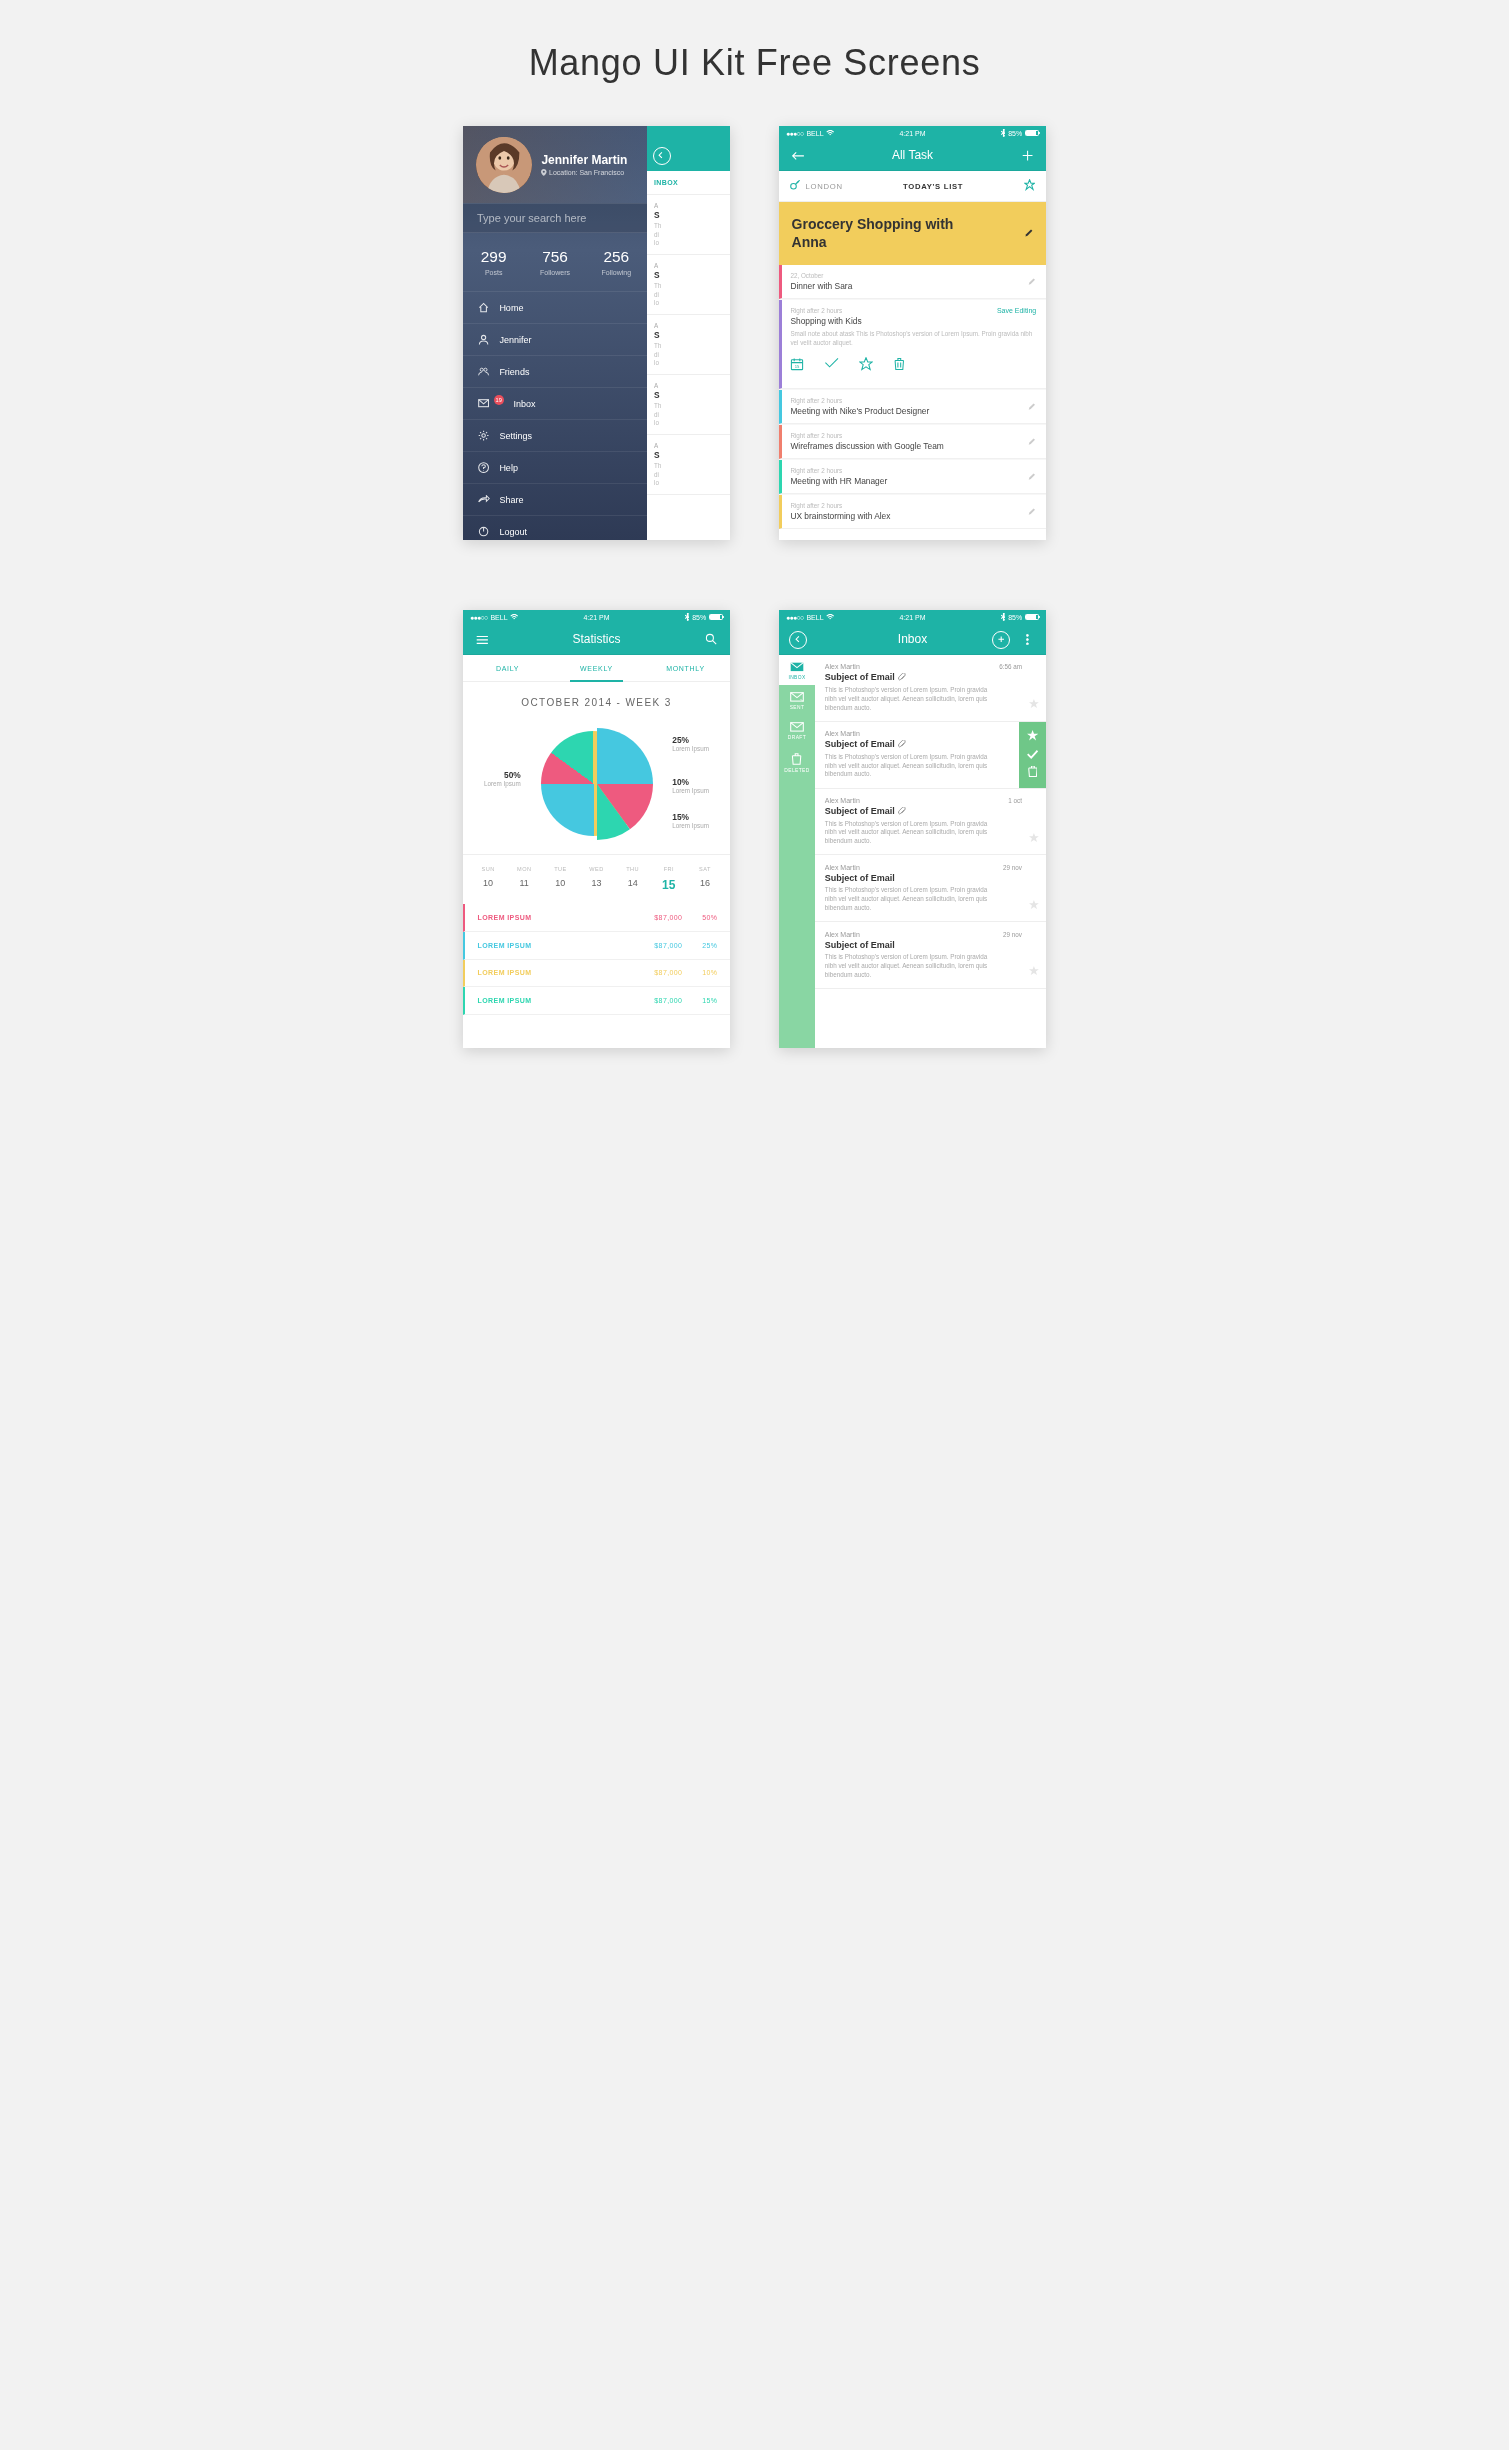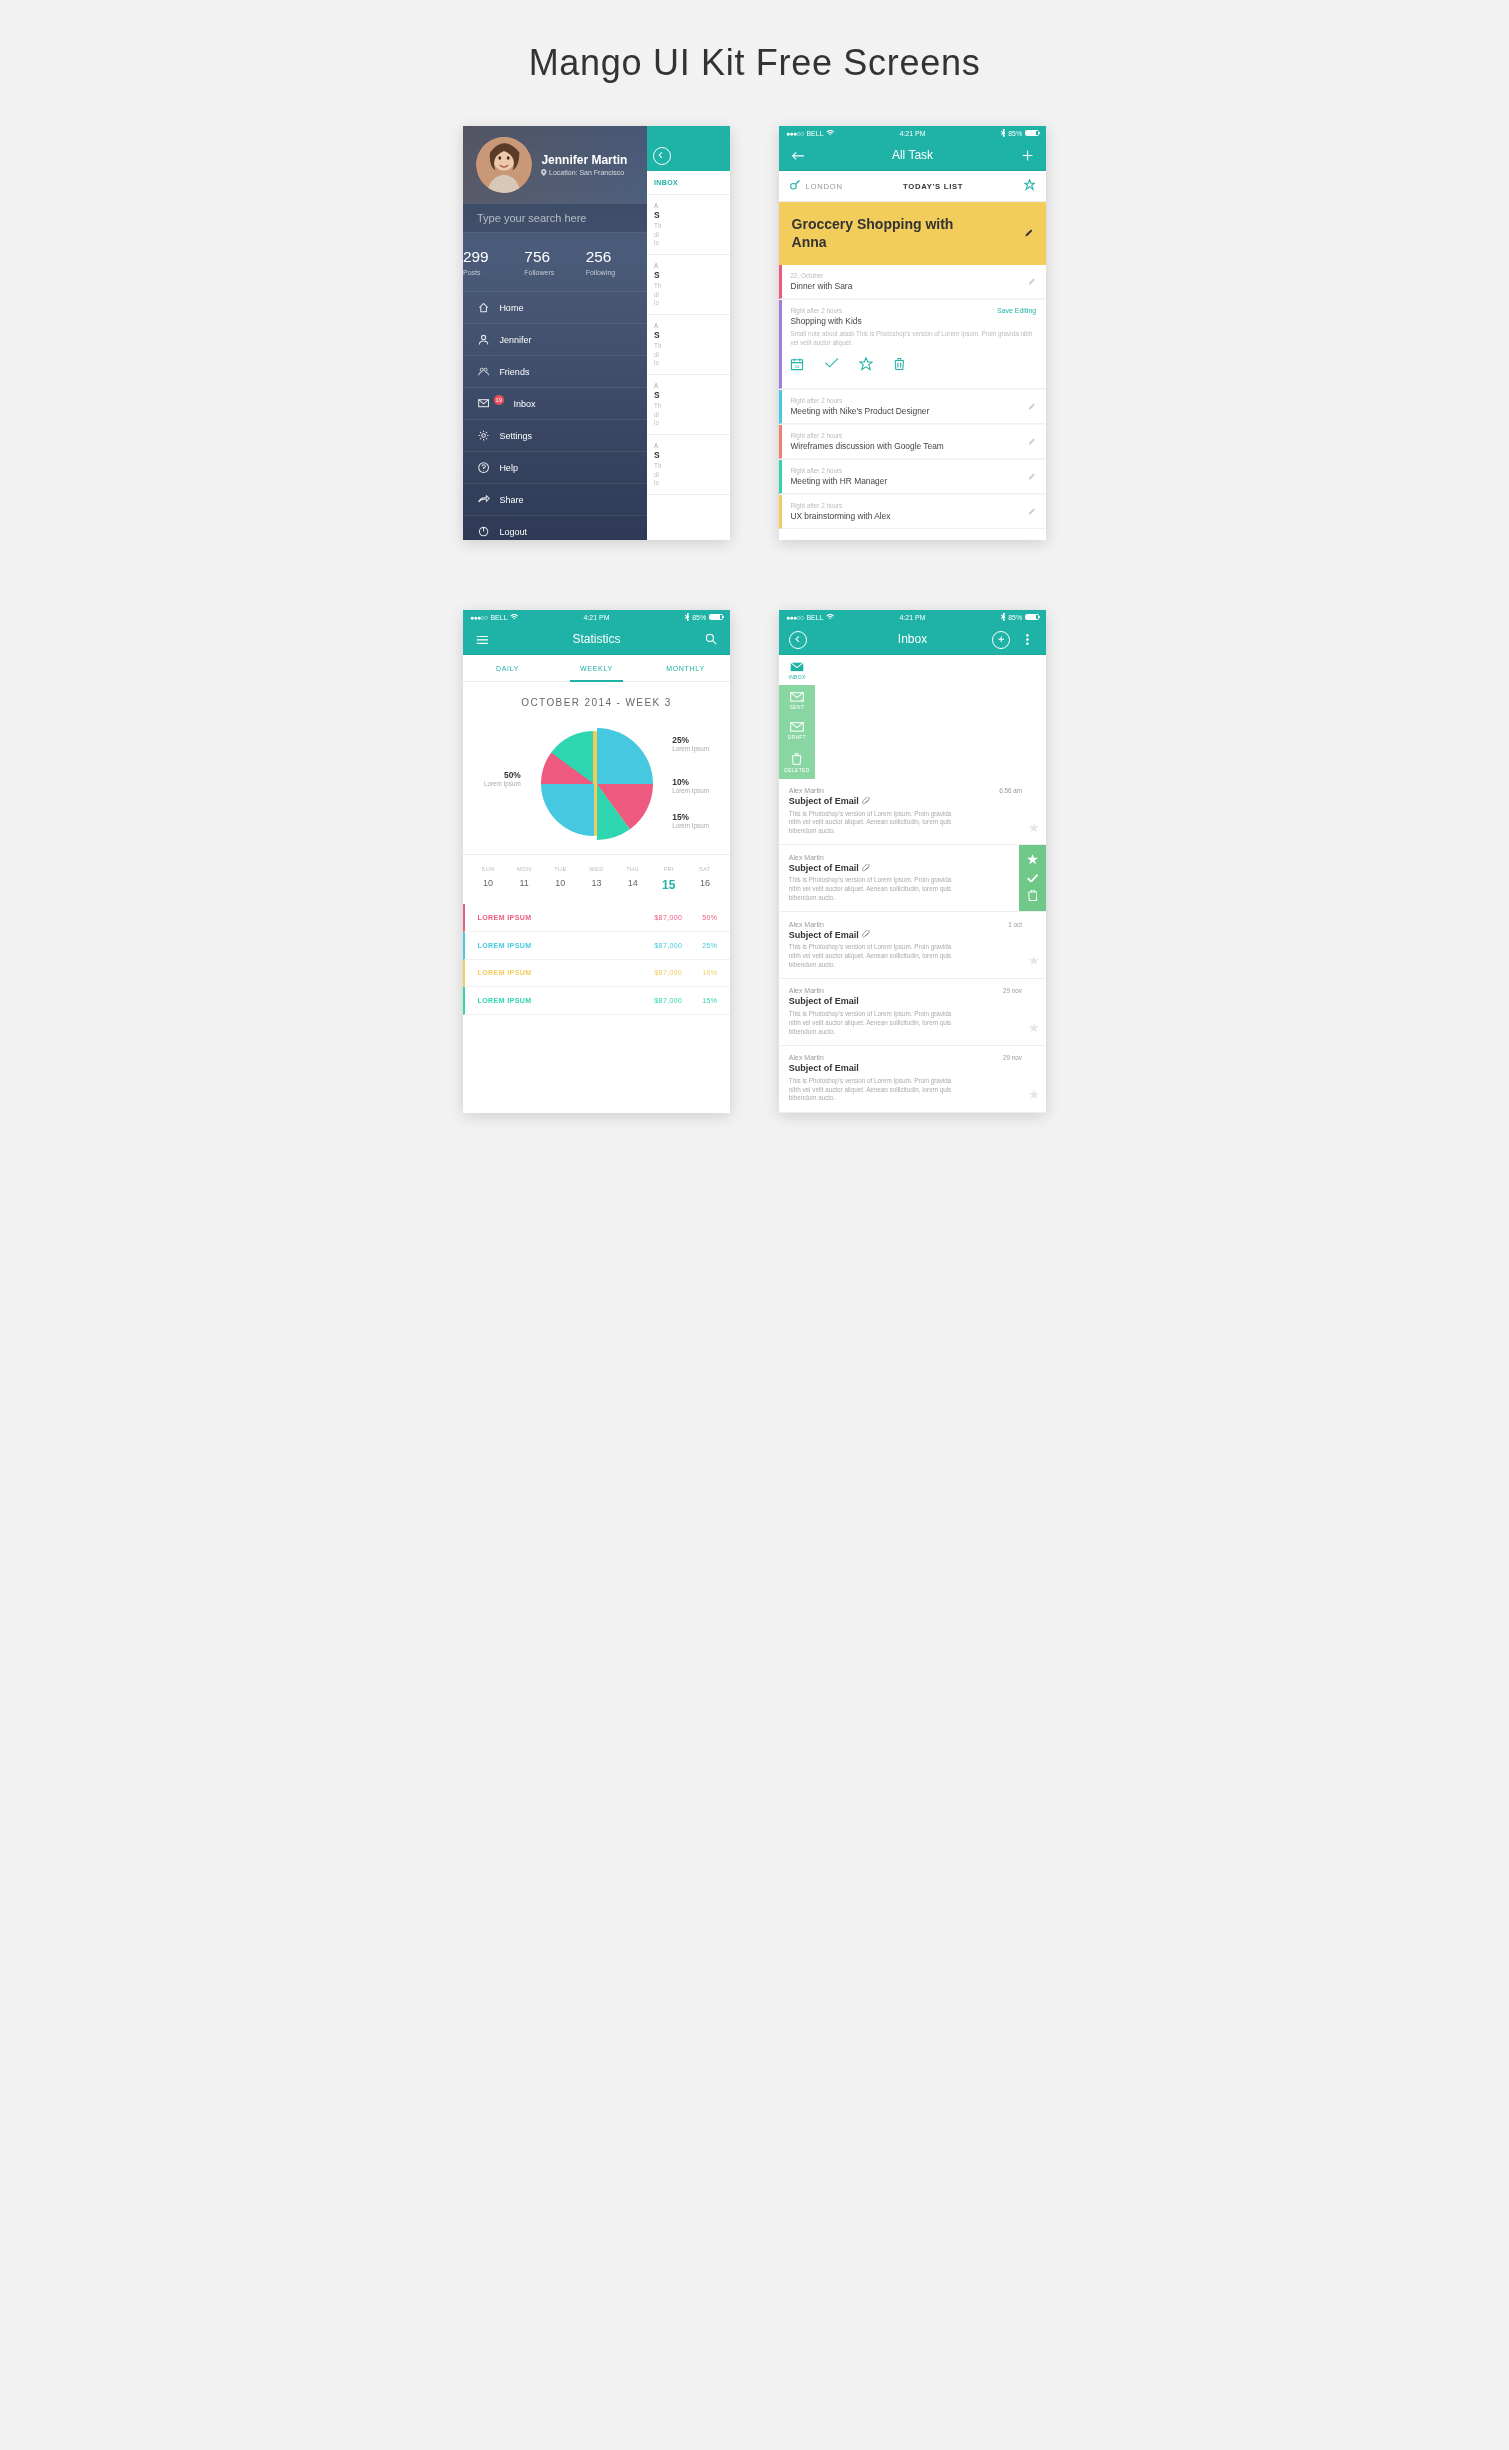--- a/index.html
+++ b/index.html
@@ -37,21 +37,21 @@
       filter: blur(4.2px); opacity: .9; }
     .drawer > * { position: relative; }
     .profile-head { height: 77px; display: flex; align-items: center; padding: 0 12.6px; background: linear-gradient(90deg, rgba(120,100,90,.4), rgba(100,120,150,.3)); }
     .avatar { width: 56px; height: 56px; border-radius: 50%; overflow: hidden; margin-right: 9.8px; flex-shrink: 0; background: radial-gradient(circle at 50% 30%, #e8c9a8 0%, #d4a378 40%, #7a5038 70%); position: relative; }
     .avatar svg { width: 100%; height: 100%; }
     .profile-info .name { font-size: 12px; font-weight: 600; color: #fff; }
     .profile-info .loc { font-size: 7px; color: rgba(255,255,255,.75); margin-top: 2.1px; display: flex; align-items: center; gap: 2.1px; }
     .search-row { height: 29.5px; display: flex; align-items: center; padding: 0 14px; border-top: 0.7px solid rgba(255,255,255,.1); border-bottom: 0.7px solid rgba(255,255,255,.1); background: rgba(0,0,0,.1); }
     .search-row input { background: transparent; border: none; outline: none; color: rgba(255,255,255,.8); font-size: 11px; width: 100%; }
     .search-row input::placeholder { color: rgba(255,255,255,.6); }
-    .stats-row { display: flex; padding: 15.4px 0; text-align: left; }
+    .stats-row { display: flex; padding: 15.4px 0; text-align: center; }
     .stat { flex: 1; }
     .stat .num { font-size: 15.4px; font-weight: 300; }
     .stat .lbl { font-size: 7px; color: rgba(255,255,255,.65); margin-top: 2.8px; }
     .menu { }
     .menu-item { height: 32px; display: flex; align-items: center; padding: 0 15.4px; border-top: 0.7px solid rgba(255,255,255,.08); font-size: 9px; cursor: pointer; gap: 9.8px; }
     .menu-item .mi-icon { width: 11.2px; height: 11.2px; display: flex; align-items: center; justify-content: center; opacity: .85; }
     .menu-item .badge { background: #e94e5c; color: #fff; font-size: 5.6px; width: 9.8px; height: 9.8px; border-radius: 50%; display: flex; align-items: center; justify-content: center; margin-left: -5.6px; margin-top: -7px; }
     .s1-peek { flex: 1; background: #fff; position: relative; }
     .peek-status { height: 14px; background: #1eb3a6; }
     .peek-nav { height: 31px; background: #1eb3a6; display: flex; align-items: center; padding-left: 5.6px; }
@@ -97,21 +97,21 @@
     .day-col .dn { font-size: 5.6px; color: #bbb; letter-spacing: 0.4px; margin-bottom: 5.6px; }
     .day-col .dd { font-size: 9px; color: #666; font-weight: 500; }
     .day-col.sel .dd { color: #1eb3a6; font-weight: 800; font-size: 12px; }
     .stat-rows { margin-top: 7px; }
     .stat-row { display: flex; align-items: center; padding: 9.8px 12.6px; border-left: 2.8px solid; background: #fff; border-bottom: 0.7px solid #f0f0f0; font-size: 7px; letter-spacing: 0.4px; }
     .stat-row .sr-name { flex: 1; font-weight: 700; }
     .stat-row .sr-val { width: 56px; text-align: right; }
     .stat-row .sr-pct { width: 35px; text-align: right; }
 
     
-    .s4-body { display: flex; min-height: 393px; flex-direction: column; }
+    .s4-body { display: flex; min-height: 393px; }
     .s4-side { width: 36px; background: #89d6a3; display: flex; flex-direction: column; align-items: center; padding-top: 0; }
     .s4-side .side-item { width: 36px; padding: 7px 0 5.6px; text-align: center; color: #fff; font-size: 4.9px; letter-spacing: 0.4px; }
     .s4-side .side-item.first { background: #fff; color: #1eb3a6; }
     .s4-side .side-item svg { display: block; margin: 0 auto 2.8px; }
     .s4-list { flex: 1; }
     .mail-row { padding: 8.4px 9.8px 8.4px 9.8px; border-bottom: 0.7px solid #eee; position: relative; }
     .mail-row .from { font-size: 7px; color: #999; }
     .mail-row .time { position: absolute; right: 24px; top: 8.4px; font-size: 6.3px; color: #999; }
     .mail-row .subj { font-size: 9px; font-weight: 700; color: #333; margin: 2.1px 0 3.5px; display: flex; align-items: center; gap: 3.5px; }
     .mail-row .prev { font-size: 6.3px; color: #aaa; line-height: 1.4; max-width: 168px; }

